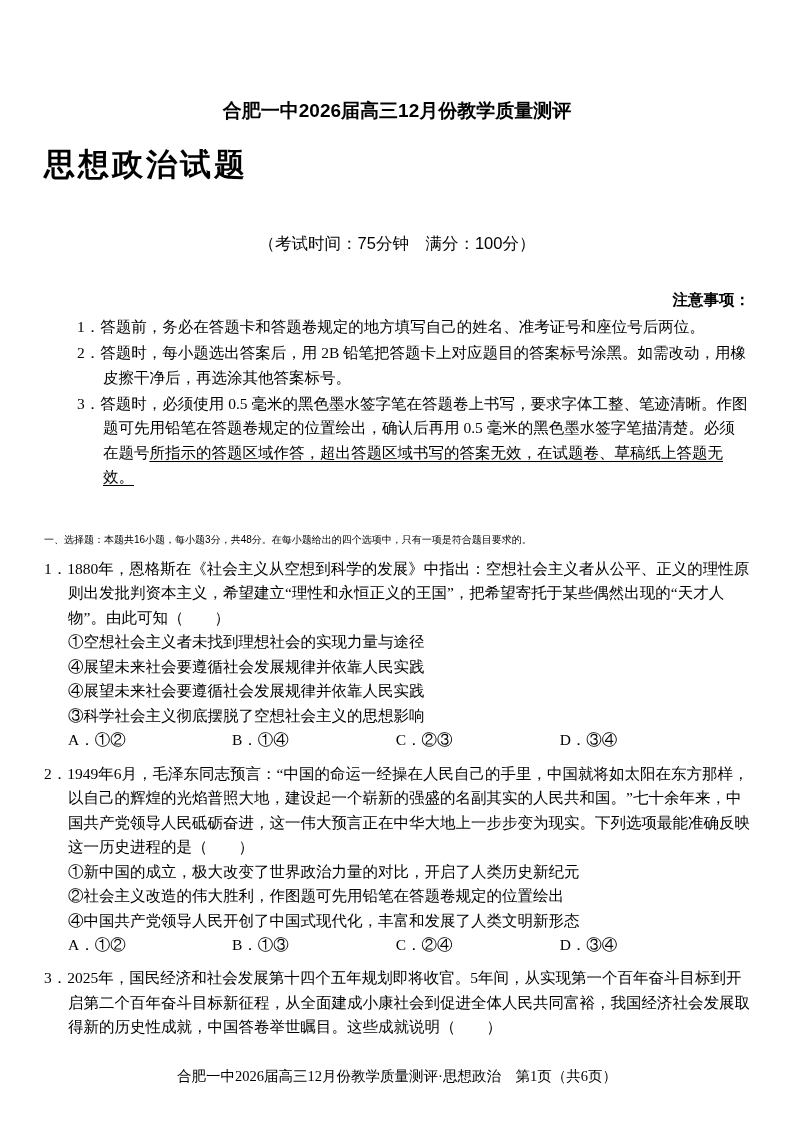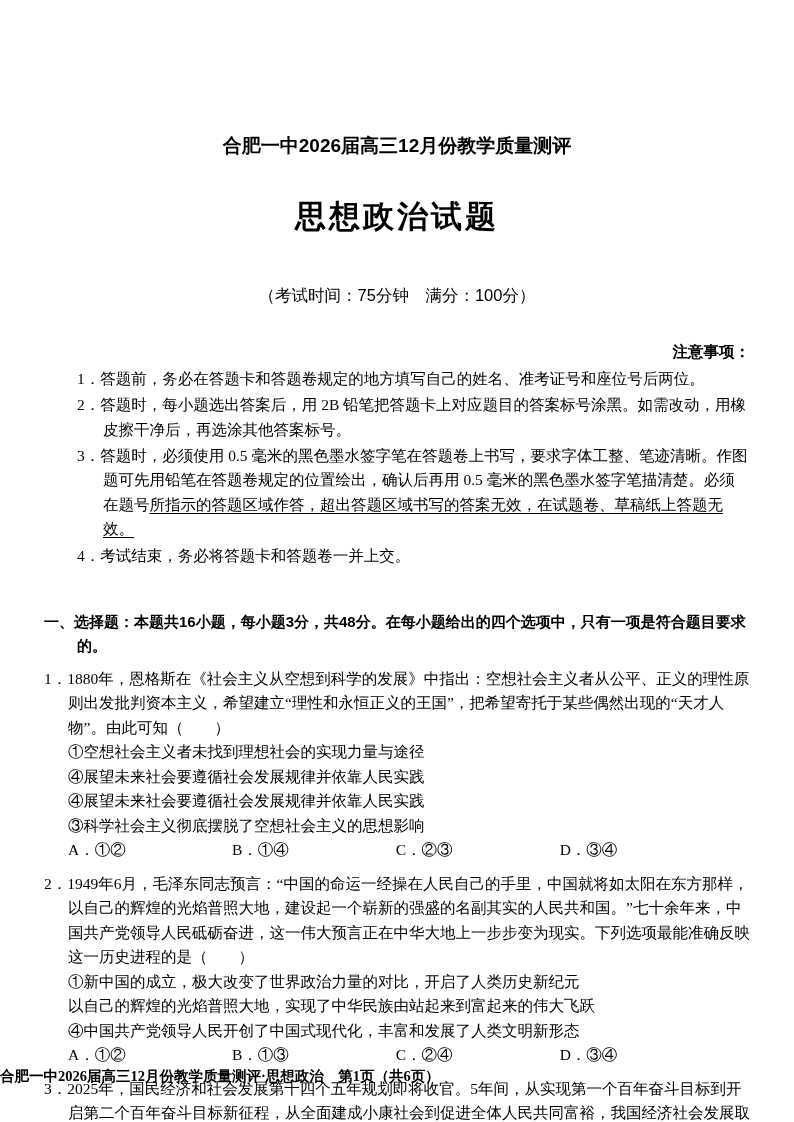--- a/index.html
+++ b/index.html
@@ -14,28 +14,27 @@
     font-family: "Liberation Serif", serif;
     font-size: 15.5px;
     line-height: 1.58;
     color: #000000;
   }
   .school-line {
     text-align: center;
     font-weight: bold;
     font-size: 19px;
     font-family: "Liberation Sans", sans-serif;
-    margin-top: 35px;
   }
   .main-title {
-    text-align: center;
+    text-align: left;
     font-weight: bold;
     font-size: 31px;
     letter-spacing: 3px;
-    margin-top: 32px;
+    margin-top: 15px;
     font-family: "Liberation Sans", sans-serif;
   }
   .exam-info {
     text-align: center;
     font-weight: normal;
     font-size: 16.5px;
     margin-top: 40px;
     font-family: "Liberation Sans", sans-serif;
   }
   .notes { margin-top: 32px; }
@@ -49,63 +48,61 @@
     margin-left: 33px;
     padding-left: 26px;
     text-indent: -26px;
     margin-top: 2px;
   }
   .underline-part {
     text-decoration: underline;
     text-underline-offset: 3px;
   }
   .section-heading {
-    font-weight: bold;
+    font-weight: normal;
     margin-top: 42px;
     padding-left: 33px;
     text-indent: -33px;
     font-family: "Liberation Sans", sans-serif;
-    font-size: 15px;
+    font-size: 10px;
   }
   .question { margin-top: 9px; }
   .q-stem {
     padding-left: 24px;
     text-indent: -24px;
   }
   .q-statement { padding-left: 24px; }
   .q-choices { padding-left: 24px; }
   .choice { display: inline-block; width: 160px; }
   .choice:last-child { width: auto; }
   .footer {
     position: absolute;
     bottom: 34px;
     left: 0;
     right: 0;
-    text-align: left;
+    text-align: center;
     font-size: 14.5px;
-    font-weight: bold;
   }
 </style>
 </head>
 <body>
 
 <div class="page">
 
   <div class="school-line">合肥一中2026届高三12月份教学质量测评</div>
 
   <div class="main-title">思想政治试题</div>
 
   <div class="exam-info">（考试时间：75分钟　满分：100分）</div>
 
   <div class="notes">
     <div class="notes-heading">注意事项：</div>
     <div class="note-item">1．答题前，务必在答题卡和答题卷规定的地方填写自己的姓名、准考证号和座位号后两位。</div>
     <div class="note-item">2．答题时，每小题选出答案后，用 2B 铅笔把答题卡上对应题目的答案标号涂黑。如需改动，用橡皮擦干净后，再选涂其他答案标号。</div>
     <div class="note-item"><span>3．答题时，必须使用 0.5 毫米的黑色墨水签字笔在答题卷上书写，要求字体工整、笔迹清晰。作图题可先用铅笔在答题卷规定的位置绘出，确认后再用 0.5 毫米的黑色墨水签字笔描清楚。必须在题号</span><span class="underline-part">所指示的答题区域作答，超出答题区域书写的答案无效，在试题卷、草稿纸上答题无效。</span></div>
-    <div class="note-item">4．考试结束，务必将答题卡和答题卷一并上交。</div>
   </div>
 
   <div class="section-heading">一、选择题：本题共16小题，每小题3分，共48分。在每小题给出的四个选项中，只有一项是符合题目要求的。</div>
 
   <div class="question">
     <div class="q-stem">1．1880年，恩格斯在《社会主义从空想到科学的发展》中指出：空想社会主义者从公平、正义的理性原则出发批判资本主义，希望建立“理性和永恒正义的王国”，把希望寄托于某些偶然出现的“天才人物”。由此可知（　　）</div>
     <div class="q-statement">①空想社会主义者未找到理想社会的实现力量与途径</div>
     <div class="q-statement">④展望未来社会要遵循社会发展规律并依靠人民实践</div>
     <div class="q-statement">④展望未来社会要遵循社会发展规律并依靠人民实践</div>
     <div class="q-statement">③科学社会主义彻底摆脱了空想社会主义的思想影响</div>
@@ -113,21 +110,21 @@
       <span class="choice">A．①②</span>
       <span class="choice">B．①④</span>
       <span class="choice">C．②③</span>
       <span class="choice">D．③④</span>
     </div>
   </div>
 
   <div class="question">
     <div class="q-stem">2．1949年6月，毛泽东同志预言：“中国的命运一经操在人民自己的手里，中国就将如太阳在东方那样，以自己的辉煌的光焰普照大地，建设起一个崭新的强盛的名副其实的人民共和国。”七十余年来，中国共产党领导人民砥砺奋进，这一伟大预言正在中华大地上一步步变为现实。下列选项最能准确反映这一历史进程的是（　　）</div>
     <div class="q-statement">①新中国的成立，极大改变了世界政治力量的对比，开启了人类历史新纪元</div>
-    <div class="q-statement">以自己的辉煌的光焰普照大地，实现了中华民族由站起来到富起来的伟大飞跃</div>
+    <div class="q-statement">②社会主义改造的伟大胜利，作图题可先用铅笔在答题卷规定的位置绘出</div>
     <div class="q-statement">④中国共产党领导人民开创了中国式现代化，丰富和发展了人类文明新形态</div>
     <div class="q-choices">
       <span class="choice">A．①②</span>
       <span class="choice">B．①③</span>
       <span class="choice">C．②④</span>
       <span class="choice">D．③④</span>
     </div>
   </div>
 
   <div class="question">

